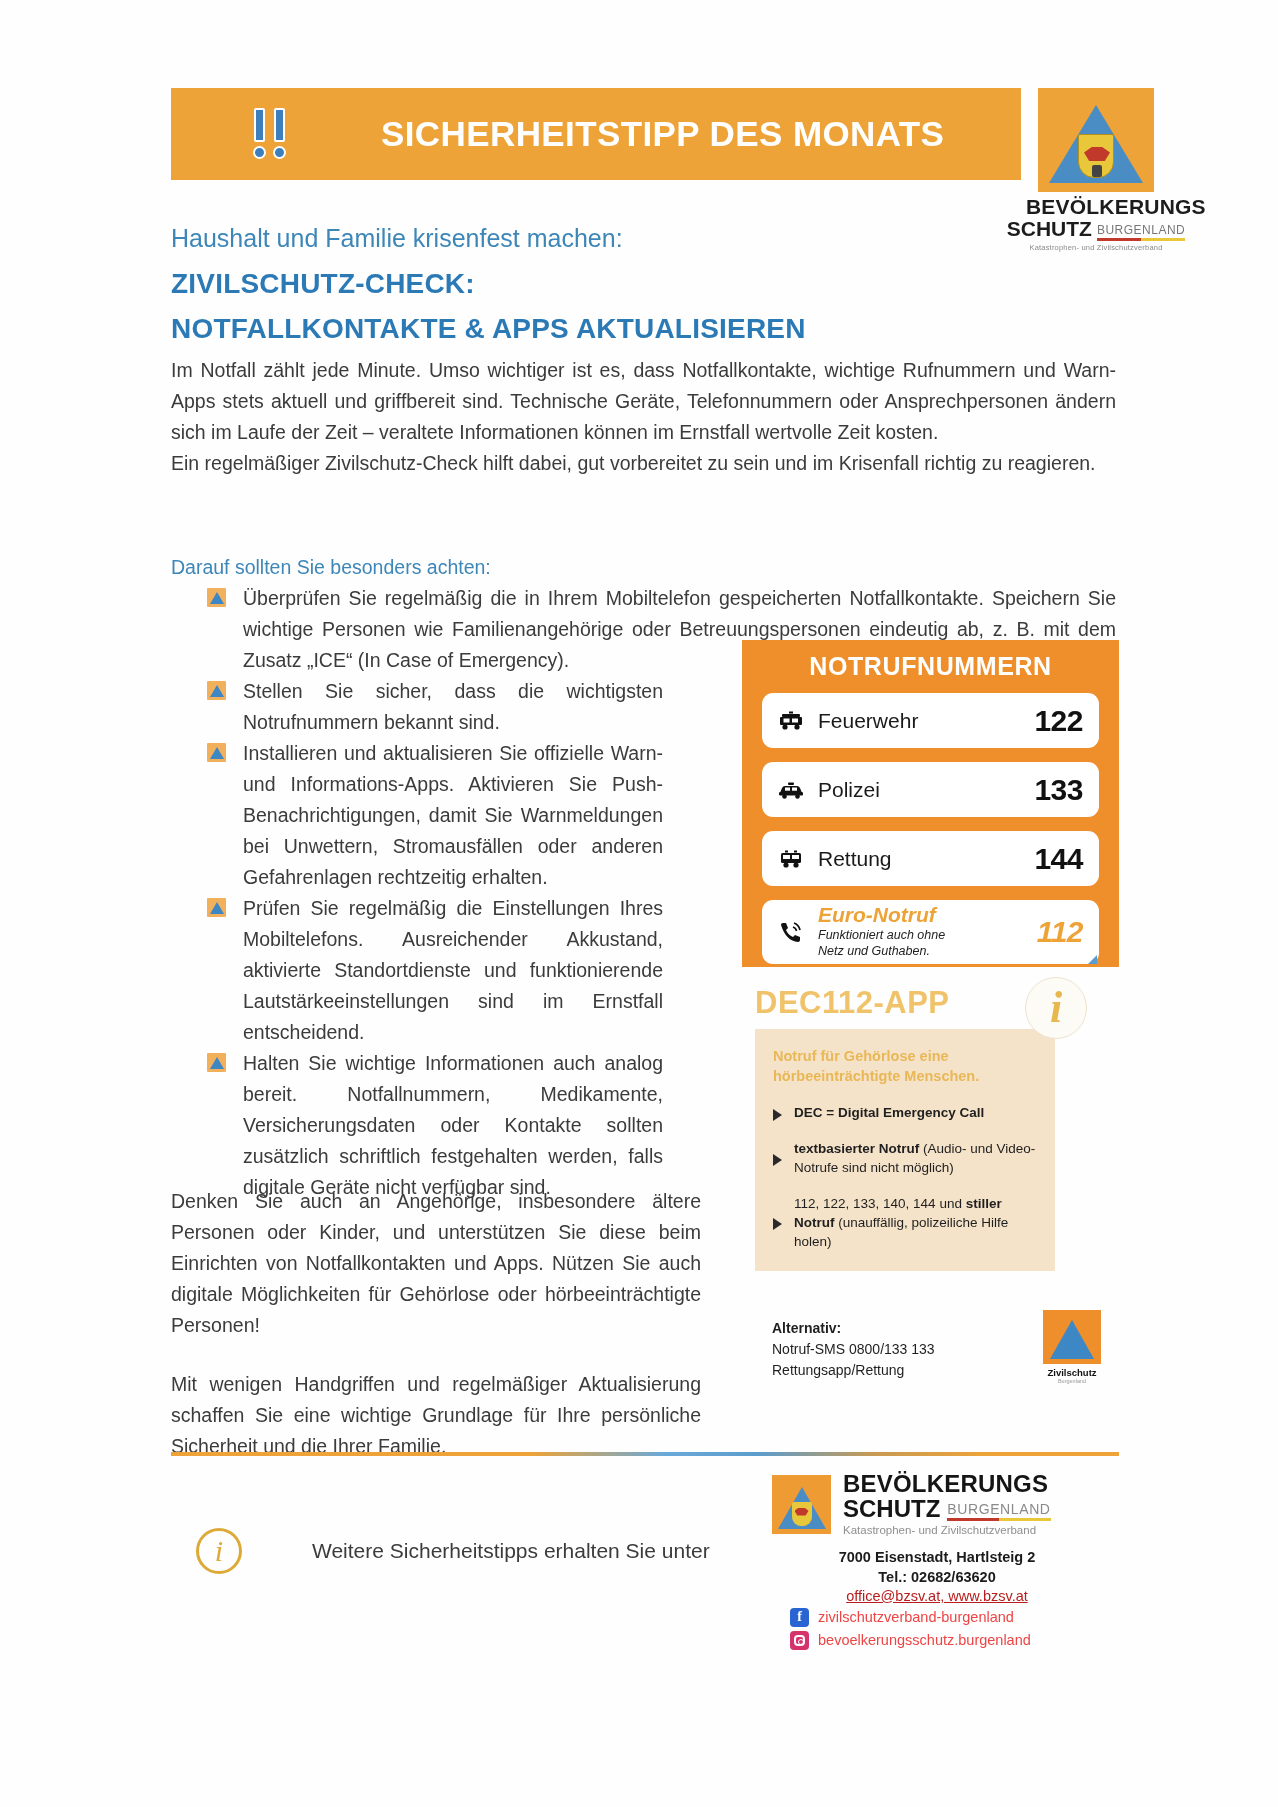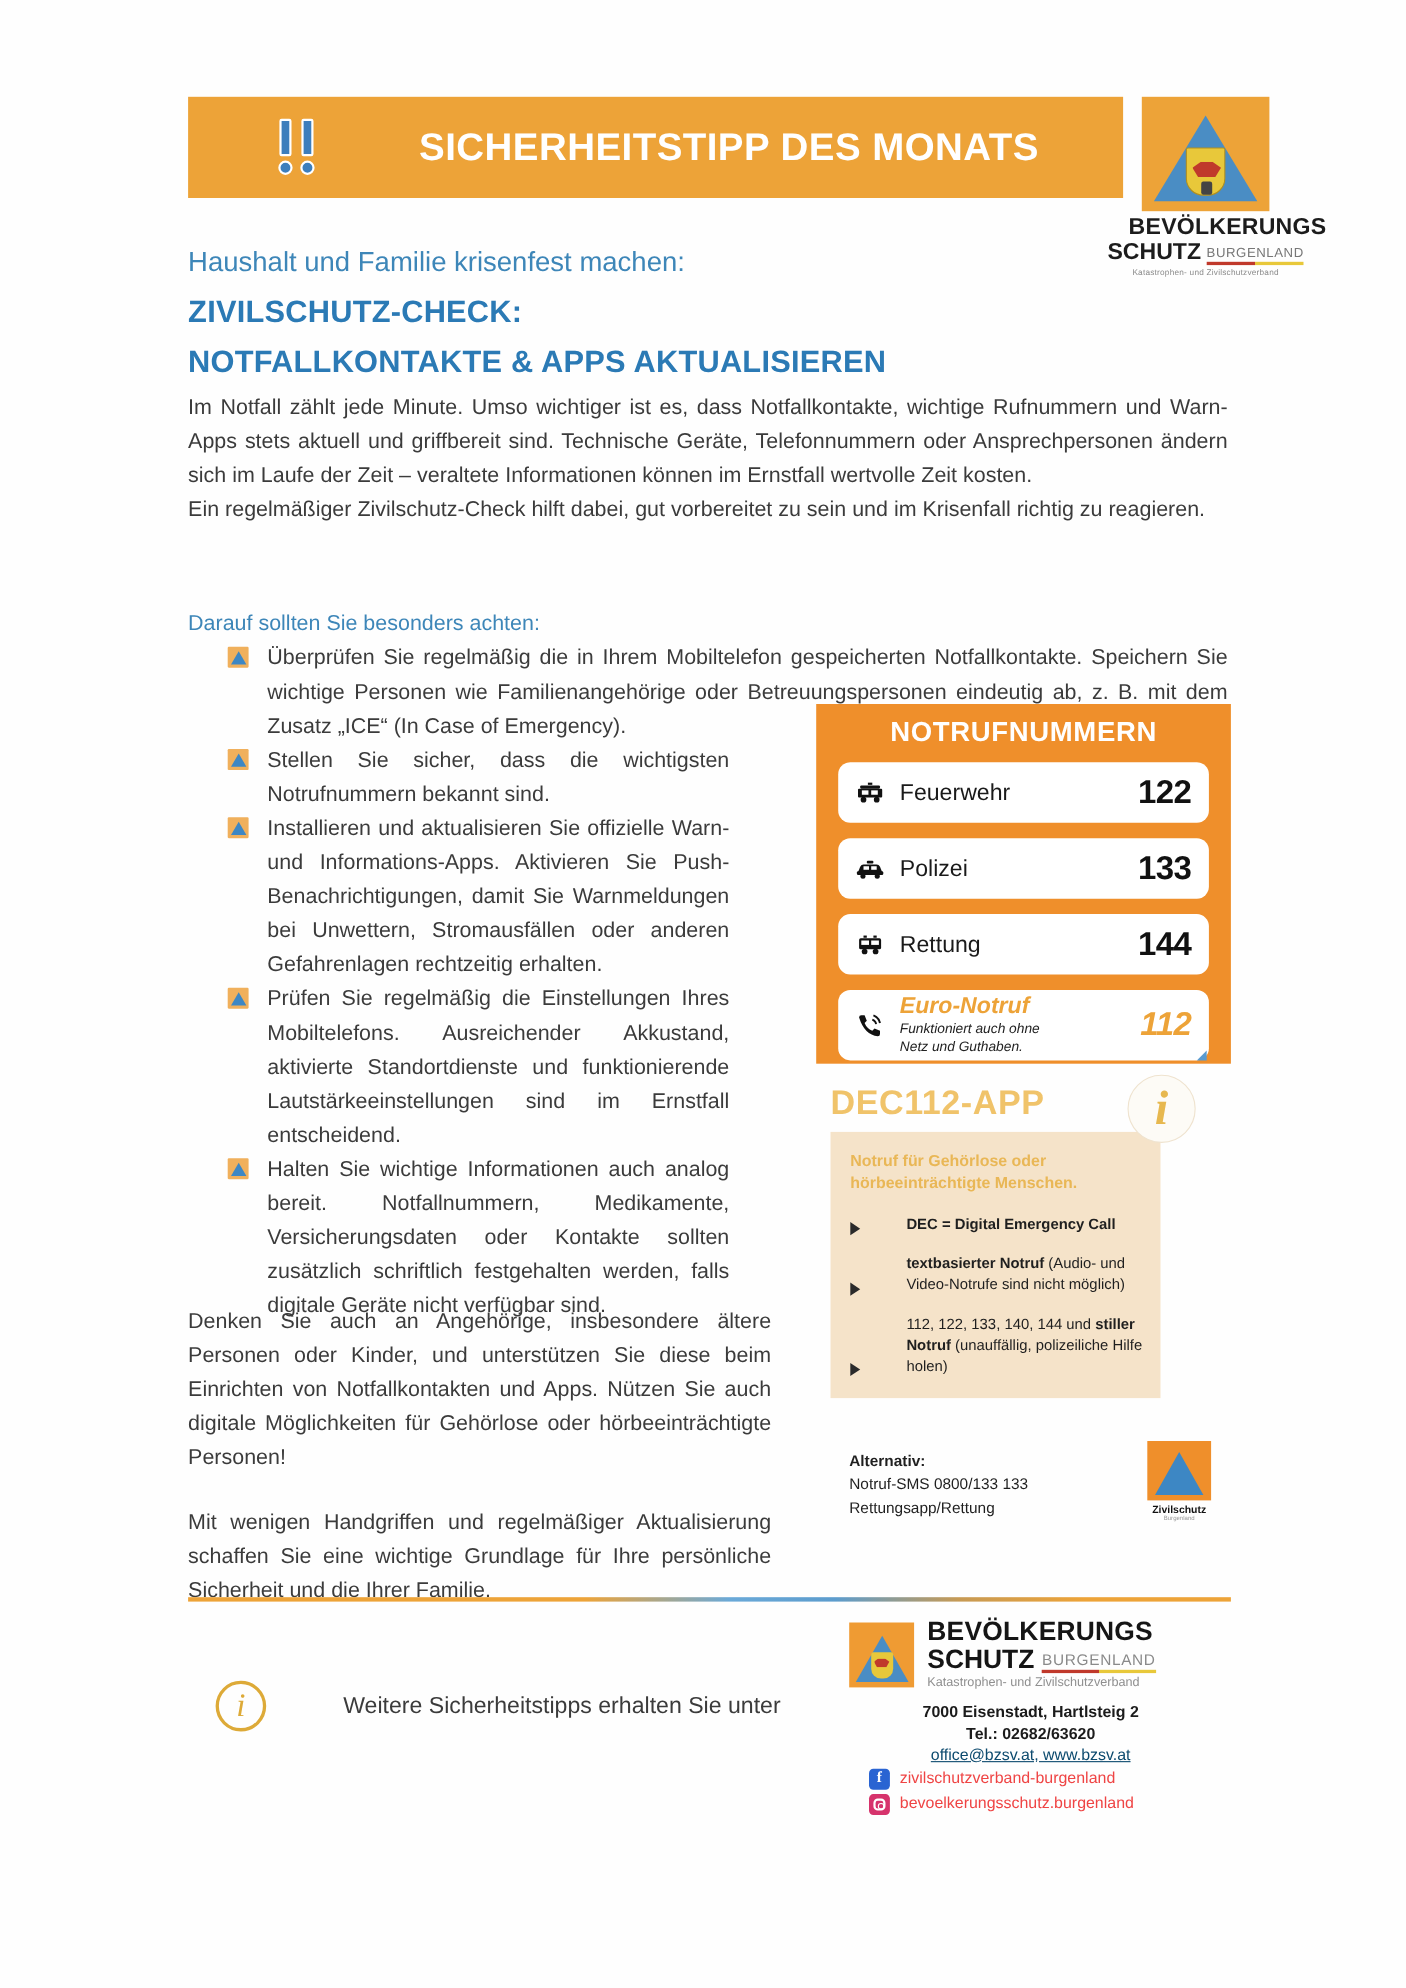--- a/index.html
+++ b/index.html
@@ -277,23 +277,23 @@
     margin-top: 8px;
     width: 300px;
     background: #f5e3c9;
     padding: 18px 16px 20px 18px;
   }
   .dec-lead {
     font-size: 14.5px; font-weight:bold; color:#e9b756;
     line-height:1.35; margin-bottom: 18px;
   }
   .dec-item {
-    display:flex; align-items:flex-end;
+    display:flex; align-items:center;
     margin-bottom: 17px;
-    font-size: 13.5px; color:#1f1f1f; line-height:1.4;gap:30px;
+    font-size: 13.5px; color:#1f1f1f; line-height:1.4;
   }
   .dec-item:last-child{ margin-bottom:0; }
   .dec-arrow {
     flex:none; margin-right:12px; margin-top:2px;
     width:0;height:0;
     border-top:6px solid transparent;
     border-bottom:6px solid transparent;
     border-left:9px solid #2a2a2a;
   }
   .dec-b { font-weight:bold; }
@@ -376,21 +376,21 @@
   .foot-names { margin-left: 12px; text-align:left; }
   .fn1 { font-size: 24px; font-weight:bold; color:#151515; line-height:1.0; letter-spacing:.2px;}
   .fn2row { display:flex; align-items:flex-end; gap:7px; }
   .fn2 { font-size: 24px; font-weight:bold; color:#151515; line-height:1.05; }
   .fburg { font-size: 14px; color:#8a8a8a; letter-spacing:.6px; }
   .fburg-rule{ height:3px; background: linear-gradient(to right,#c0392b 0 50%, #e8c83a 50% 100%); margin-top:1px;}
   .fsub { font-size: 11.5px; color:#8f8f8f; margin-top:3px; }
 
   .foot-addr { margin-top: 10px; font-size: 14.5px; color:#1b1b1b; line-height:1.55; font-weight:bold; }
   .foot-tel  { font-size: 14.5px; color:#1b1b1b; font-weight:bold;}
-  .foot-mail { font-size: 14.5px; color:#0c4a6e; text-decoration: underline; margin-top:3px; }
+  .foot-mail { font-size: 14.5px; color:#b91c1c; text-decoration: underline; margin-top:3px; }
   .soc-row { display:flex; align-items:center; justify-content:flex-start; margin-top:4px; padding-left: 18px; }
   .soc-ic {
     width: 19px; height:19px; border-radius:4px; flex:none;
     display:flex; align-items:center; justify-content:center;
     font-size: 14px; font-weight:bold; color:#fff;
   }
   .fb { background:#2a64d2; font-family:"Liberation Serif",serif; }
   .ig { background: #d6336c; }
   .ig span{
     display:block; width:11px;height:11px;border:2px solid #fff;border-radius:4px; position:relative;
@@ -543,21 +543,21 @@
       <div class="nnum">112</div>
       <div class="corner-tri"></div>
     </div>
   </div>
 
   <div class="dec-wrap">
     <div class="dec-title">DEC112-APP</div>
     <div class="dec-i">i</div>
     <div class="dec-card">
       <div class="dec-lead">
-        <span>Notruf für Gehörlose oder</span><br>
+        <span>Notruf für Gehörlose eine</span><br>
         <span>hörbeeinträchtigte Menschen.</span>
       </div>
 
       <div class="dec-item">
         <div class="dec-arrow"></div>
         <div><span class="dec-b">DEC = Digital Emergency Call</span></div>
       </div>
 
       <div class="dec-item">
         <div class="dec-arrow"></div>

